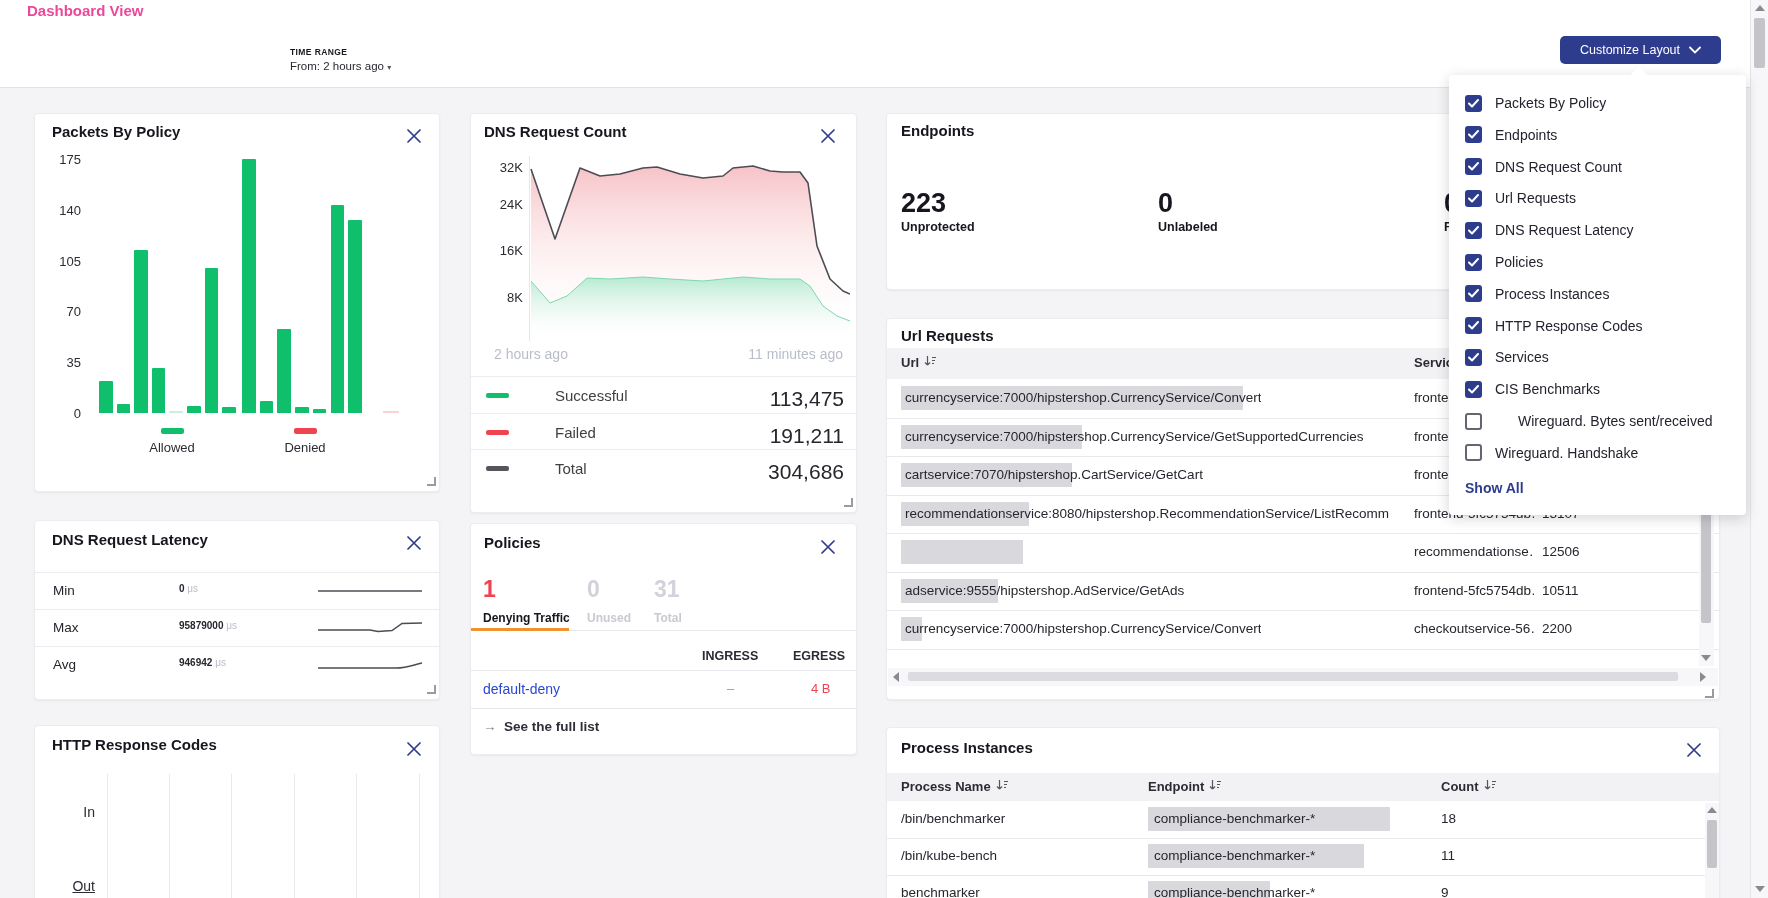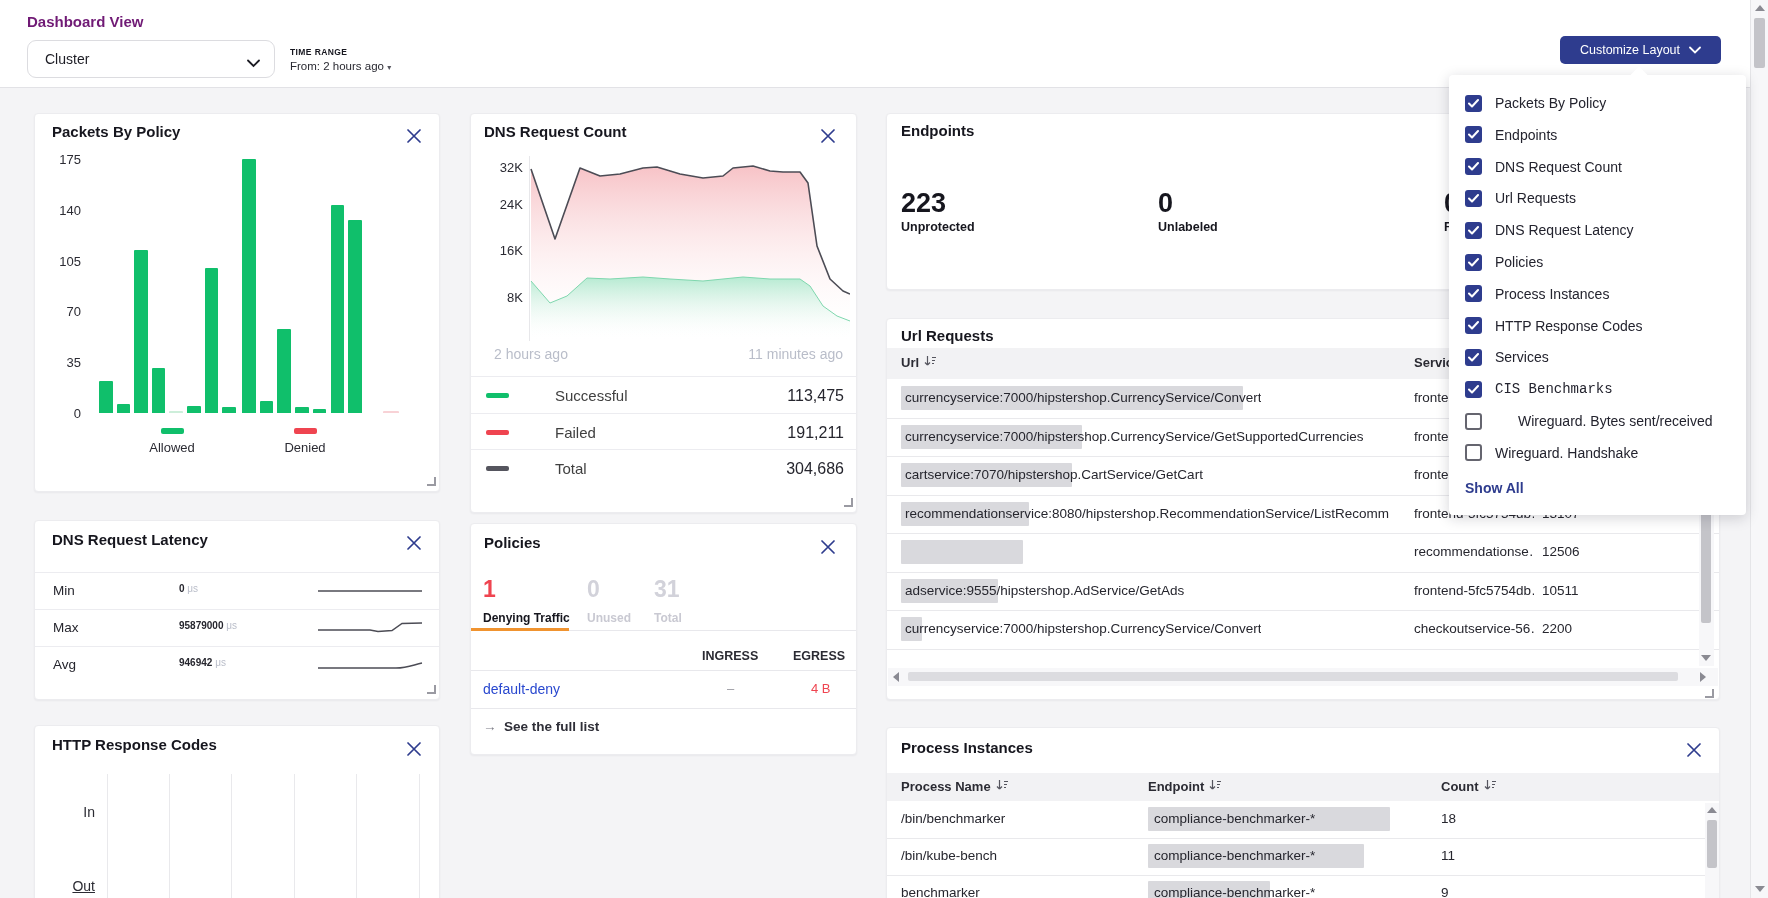--- a/index.html
+++ b/index.html
@@ -1,20 +1,20 @@
 <!DOCTYPE html>
 <html><head>
 <meta charset="utf-8">
 <style>
   html,body{margin:0;padding:0;background:#e9e9ec;}
   .stage{position:relative;width:1768px;height:898px;overflow:hidden;
          background:#f4f4f6;font-family:"Liberation Sans",sans-serif;color:#1c1c24;}
   .topbar{position:absolute;top:0;left:0;width:100%;height:88px;background:#fff;
           border-bottom:1px solid #e2e2e6;box-sizing:border-box;}
-  .page-title{position:absolute;left:27px;top:13px;font-size:15px;font-weight:bold;color:#701a75;text-align:center;}
+  .page-title{position:absolute;left:27px;top:2px;font-size:15px;font-weight:bold;color:#ec4899;text-align:center;}
   .view-select{position:absolute;left:27px;top:40px;width:248px;height:38px;background:#fff;
                border:1px solid #dcdce0;border-radius:9px;box-sizing:border-box;cursor:pointer;}
   .view-select .val{position:absolute;left:17px;top:10px;font-size:14px;color:#1c1c24;}
   .view-select .chev{position:absolute;right:14px;top:13px;}
   .time-range{position:absolute;left:290px;top:47px;}
   .tr-label{font-size:8.5px;font-weight:bold;letter-spacing:.4px;color:#16161e;}
   .tr-from{font-size:11.5px;color:#2a2a32;margin-top:3px;cursor:pointer;}
   .tr-from .carat{font-size:8px;color:#55555e;}
   .btn-customize{position:absolute;left:1560px;top:36px;width:161px;height:28px;background:#2e3c8e;
                  border-radius:5px;color:#fff;font-size:12.5px;display:flex;align-items:center;
@@ -27,21 +27,21 @@
   .resize{position:absolute;width:7px;height:7px;border-right:2px solid #9a9aa2;
           border-bottom:2px solid #9a9aa2;}
   .ytick{position:absolute;font-size:13px;color:#2b2b33;text-align:right;width:40px;}
   .bar{position:absolute;border-radius:1px 1px 0 0;}
   .legend-swatch{position:absolute;width:23px;height:6px;border-radius:2px;}
   .legend-label{position:absolute;font-size:13px;color:#2b2b33;text-align:center;width:80px;}
   .axis-label{position:absolute;font-size:14px;color:#b9bdc9;}
   .dns-legend-row{position:absolute;left:0;width:100%;height:37px;border-top:1px solid #ececf0;}
   .dns-legend-row .sw{position:absolute;left:15px;top:16px;width:23px;height:5px;border-radius:2px;}
   .dns-legend-row .lb{position:absolute;left:84px;top:10px;font-size:15px;color:#404040;}
-  .dns-legend-row .vl{position:absolute;right:12px;top:10px;font-size:16px;color:#26262e;}
+  .dns-legend-row .vl{position:absolute;right:12px;top:10px;font-size:21px;color:#26262e;}
   .stat-val{position:absolute;font-size:27px;font-weight:bold;color:#16161e;}
   .stat-lb{position:absolute;font-size:12.5px;font-weight:bold;color:#16161e;}
   .thead{position:absolute;background:#f2f2f4;}
   .th{position:absolute;font-size:13px;font-weight:bold;color:#2b2b33;display:flex;gap:5px;align-items:center;cursor:pointer;}
   .trow{position:absolute;left:0;width:100%;border-bottom:1px solid #e9e9ec;}
   .chip{position:absolute;background:#d9d9dd;height:24px;top:7px;border-radius:1px;}
   .cell{position:absolute;font-size:13.5px;color:#26262e;top:11px;white-space:nowrap;}
   .lat-row{position:absolute;left:0;width:100%;height:37px;border-top:1px solid #ececf0;}
   .lat-row .lb{position:absolute;left:18px;top:10px;font-size:13.5px;color:#26262e;}
   .lat-row .vl{position:absolute;left:144px;top:10px;font-size:10px;font-weight:bold;color:#26262e;}
@@ -68,28 +68,20 @@
   .arr.right{border-top:5px solid transparent;border-bottom:5px solid transparent;border-left:6px solid #8a8a92;}
   .link-blue{color:#2948cf;cursor:pointer;}
 </style>
 </head>
 <body>
 
 <div class="stage">
 
   <div class="topbar">
     <div class="page-title">Dashboard View</div>
-    <div class="view-select">
-      <span class="val">Cluster</span>
-      <span class="chev">
-        <svg width="13" height="9" viewBox="0 0 13 9">
-            <polyline points="1,1.5 6.5,7 12,1.5" fill="none" stroke="#1c1c24" stroke-width="1.8" stroke-linecap="round"></polyline>
-          </svg>
-      </span>
-    </div>
     <div class="time-range">
       <div class="tr-label">TIME RANGE</div>
       <div class="tr-from"><span>From: 2 hours ago</span> <span class="carat">▾</span></div>
     </div>
     <div class="btn-customize">
       <span>Customize Layout</span>
       <svg width="12" height="8" viewBox="0 0 12 8">
           <polyline points="1,1.5 6,6.5 11,1.5" fill="none" stroke="#fff" stroke-width="1.8" stroke-linecap="round"></polyline>
         </svg>
     </div>
@@ -462,21 +454,21 @@
           <span class="ml">HTTP Response Codes</span>
         </div>
         <div class="menu-item" style="top: 271.4px;">
           <span class="cb on">
             <svg width="11" height="9" viewBox="0 0 11 9">
               <polyline points="1,4.5 4,7.5 10,1" fill="none" stroke="#fff" stroke-width="2" stroke-linecap="round" stroke-linejoin="round"></polyline>
             </svg>
           </span>
           <span class="ml">Services</span>
         </div>
-        <div class="menu-item" style="top: 303.2px; font-family: Liberation Mono, monospace;">
+        <div class="menu-item" style="top: 303.2px;">
           <span class="cb on">
             <svg width="11" height="9" viewBox="0 0 11 9">
               <polyline points="1,4.5 4,7.5 10,1" fill="none" stroke="#fff" stroke-width="2" stroke-linecap="round" stroke-linejoin="round"></polyline>
             </svg>
           </span>
           <span class="ml">CIS Benchmarks</span>
         </div>
         <div class="menu-item" style="top: 335px; gap: 36px;">
           <span class="cb off"></span>
           <span class="ml">Wireguard. Bytes sent/received</span>

